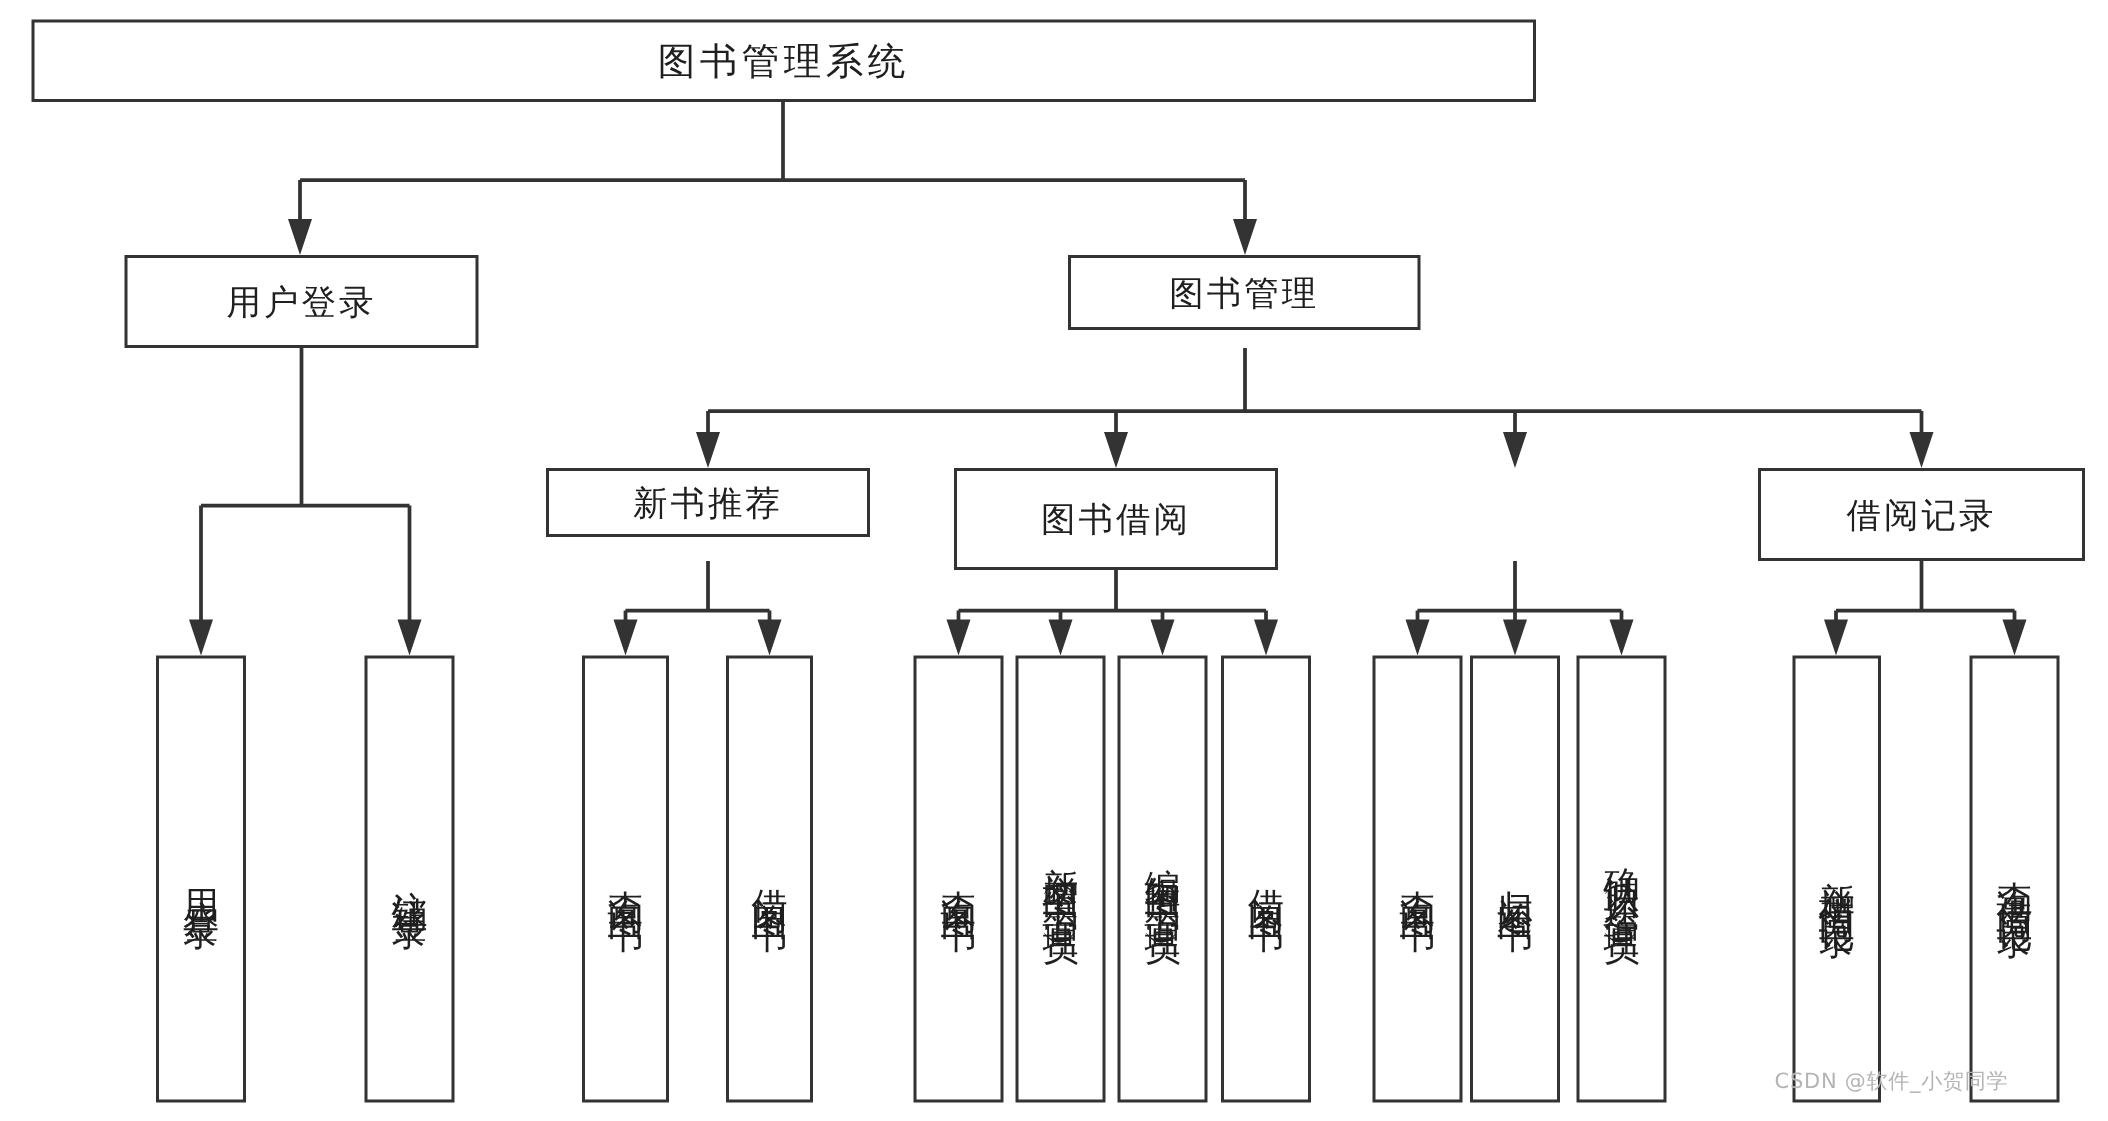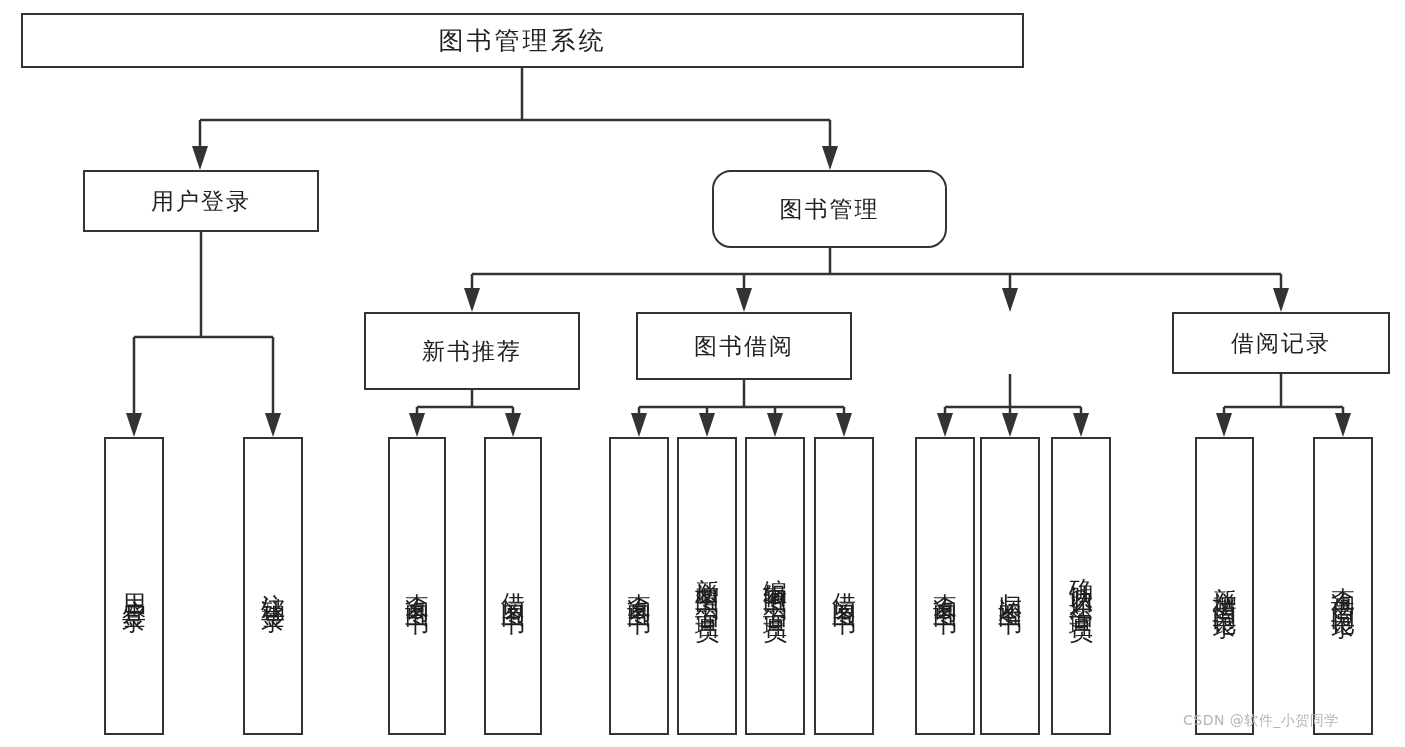--- a/index.html
+++ b/index.html
@@ -83,25 +83,25 @@
     </g>
   </svg>
 
   <div class="node hbox root" style="left:21px;top:13px;width:1003px;height:55px;">
     <span>图书管理系统</span>
   </div>
 
   <div class="node hbox" style="left:83px;top:170px;width:236px;height:62px;">
     <span>用户登录</span>
   </div>
-  <div class="node hbox" style="left:712px;top:170px;width:235px;height:78px;border-radius:19px;">
+  <div class="node hbox" style="left:712px;top:170px;width:235px;height:50px;">
     <span>图书管理</span>
   </div>
 
-  <div class="node hbox" style="left:364px;top:312px;width:216px;height:78px;">
+  <div class="node hbox" style="left:364px;top:312px;width:216px;height:46px;">
     <span>新书推荐</span>
   </div>
   <div class="node hbox" style="left:636px;top:312px;width:216px;height:68px;">
     <span>图书借阅</span>
   </div>
   <div class="node hbox" style="left:1172px;top:312px;width:218px;height:62px;">
     <span>借阅记录</span>
   </div>
 
   <div class="node vbox" style="left:104px;top:437px;width:60px;height:298px;">

